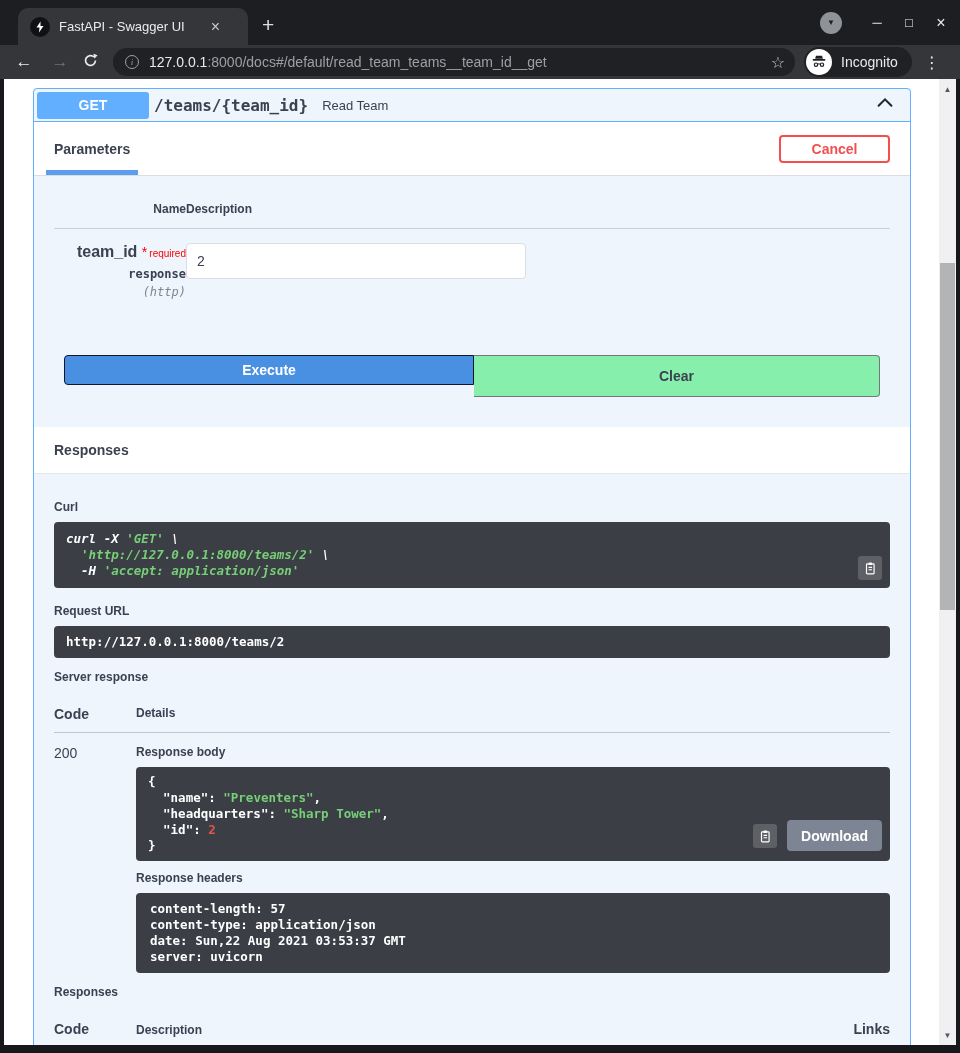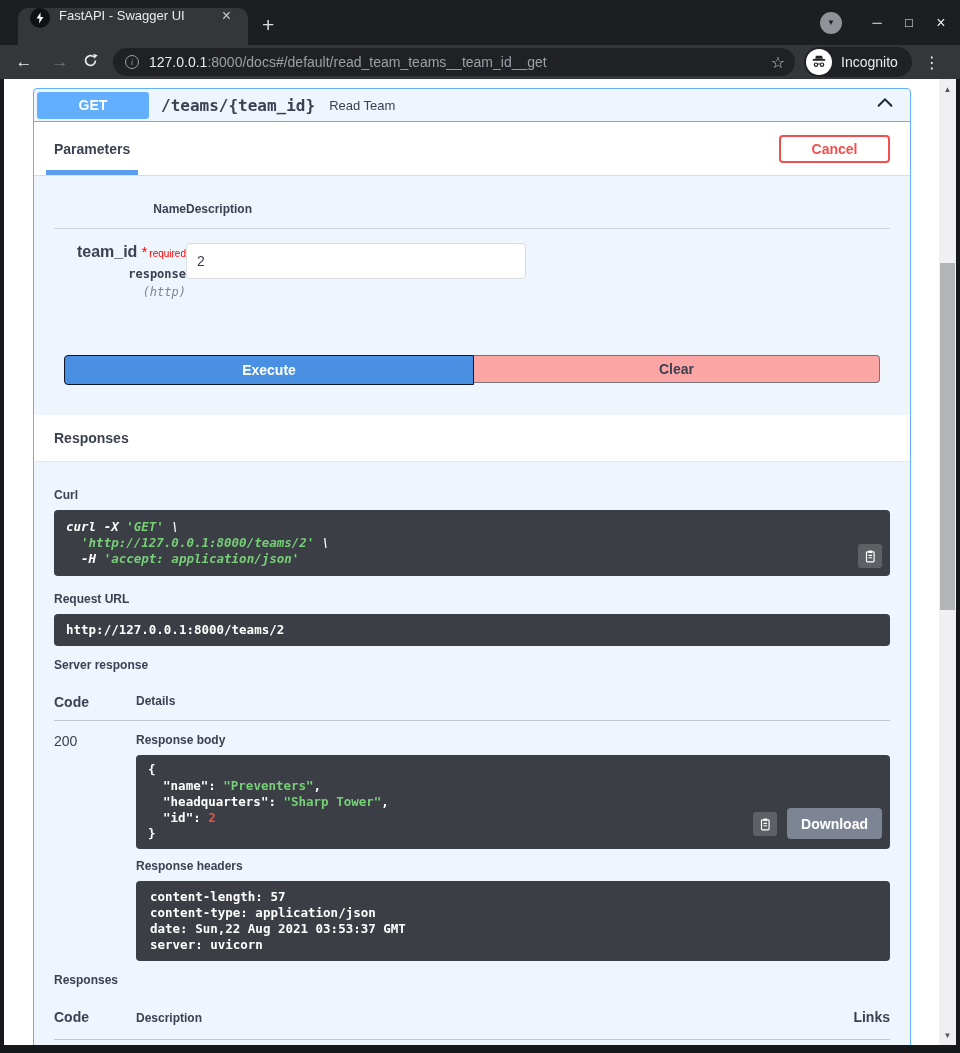--- a/index.html
+++ b/index.html
@@ -2,21 +2,21 @@
 <html><head>
 <meta charset="utf-8">
 <style>
   * { margin:0; padding:0; box-sizing:border-box; }
   html,body { width:960px; height:1053px; overflow:hidden; }
   body { font-family:"Liberation Sans", sans-serif; background:#17181b; position:relative; }
 
   
   .tabstrip { position:absolute; left:0; top:0; width:960px; height:45px; background:#1d1e21; }
   .tab { position:absolute; left:18px; top:8px; width:230px; height:37px; background:#35363a;
-         border-radius:10px 10px 0 0; display:flex; padding:0 14px 0 12px; }
+         border-radius:10px 10px 0 0; display:flex; align-items:center; padding:0 25px 0 12px; }
   .favicon { width:20px; height:20px; border-radius:50%; background:#101114; display:flex;
              align-items:center; justify-content:center; flex:0 0 auto; }
   .tab-title { color:#e8eaed; font-size:13px; margin-left:9px; flex:1; white-space:nowrap; overflow:hidden; }
   .tab-close { color:#c7cacd; font-size:16px; line-height:16px; cursor:default; padding:0 3px; }
   .newtab { position:absolute; left:262px; top:14px; color:#dadce0; font-size:21px; line-height:21px; }
   .winbtns { position:absolute; right:10px; top:0; height:45px; display:flex; align-items:center; gap:14px; color:#e8eaed; }
   .mediabtn { width:22px; height:22px; border-radius:50%; background:#8f9297; color:#1d1e21;
               font-size:8px; display:flex; align-items:center; justify-content:center; margin-right:12px; }
   .winglyph { font-size:13px; width:18px; text-align:center; }
   .toolbar { position:absolute; left:0; top:45px; width:960px; height:34px; background:#35363a;
@@ -47,21 +47,21 @@
   .scroll-arrow.up { top:2px; } .scroll-arrow.down { bottom:2px; }
   .scroll-thumb { position:absolute; left:1px; top:184px; width:15px; height:347px; background:#b2b4b6; }
 
   
   .opblock { position:absolute; left:29px; top:9px; width:878px; height:1200px;
              border:1px solid #61affe; border-radius:4px; background:#eef5fd; color:#3b4151; }
   .summary { height:33px; display:flex; align-items:center; padding:0 14px 0 3px;
              border-bottom:1px solid #61affe; }
   .method-badge { width:112px; height:27px; background:#61affe; border-radius:3px; color:#fff;
                   font-weight:bold; font-size:14px; display:flex; align-items:center; justify-content:center; }
-  .op-path { font-family:"DejaVu Sans Mono",monospace; font-weight:bold; font-size:16px; margin-left:12px; }
+  .op-path { font-family:"DejaVu Sans Mono",monospace; font-weight:bold; font-size:16px; margin-left:5px; }
   .op-summary { font-size:13px; margin-left:14px; flex:1; }
   .collapse { flex:0 0 auto; }
 
   .sec-header { background:#fff; height:54px; display:flex; align-items:center;
                 justify-content:space-between; padding:0 20px; position:relative;
                 border-bottom:1px solid rgba(59,65,81,.18); }
   .tab-label { font-size:14px; font-weight:bold; }
   .tab-underline { position:absolute; left:12px; bottom:0; width:92px; height:5px; background:#5c9ded; }
   .btn-cancel { width:111px; height:28px; border:2px solid #f34f4f; color:#f34f4f; background:transparent;
                 border-radius:4px; font-weight:bold; font-size:14px; }
@@ -74,21 +74,21 @@
   .p-name { font-size:16px; font-weight:bold; }
   .p-star { color:#f00; font-size:14px; }
   .p-req { color:#f00; font-size:10px; margin-left:2px; }
   .p-type { font-family:"DejaVu Sans Mono",monospace; font-weight:bold; font-size:12px; margin-top:6px; }
   .p-in { font-family:"DejaVu Sans Mono",monospace; font-style:italic; font-size:12px; color:#808692; margin-top:4px; }
   .param-input { width:340px; height:36px; border:1px solid #d9dee3; border-radius:4px; background:#fff;
                  font-size:14px; padding:0 10px; color:#3b4151; }
   .execute-row { display:flex; margin:56px 10px 0; }
   .btn-execute { flex:0 0 410px; height:30px; background:#4990e2; border:1px solid #0f172a;
                  border-radius:4px 0 0 4px; color:#fff; font-weight:bold; font-size:14px; }
-  .btn-clear { flex:1; height:28px; background:#fca5a5; border:1px solid #75767a; border-left:none;
+  .btn-clear { flex:1; height:42px; background:#86efac; border:1px solid #75767a; border-left:none;
                border-radius:0 4px 4px 0; color:#3b4151; font-weight:bold; font-size:14px; }
   .exec-pad { height:30px; }
 
   .responses-hdr { background:#fff; height:47px; display:flex; align-items:center; padding:0 20px;
                    border-bottom:1px solid rgba(59,65,81,.12); }
   .responses-hdr .tab-label { font-size:14px; }
 
   .resp-wrap { padding:26px 20px 20px; }
   .small-label { font-size:12px; font-weight:bold; }
   pre.codeblock { background:#3b3e45; border-radius:4px; color:#fff;

